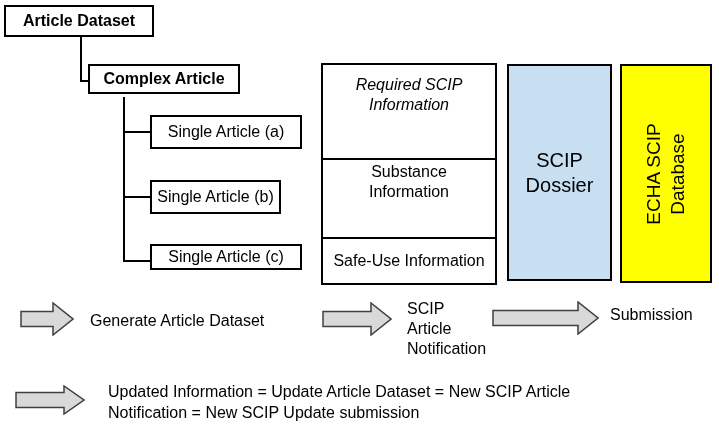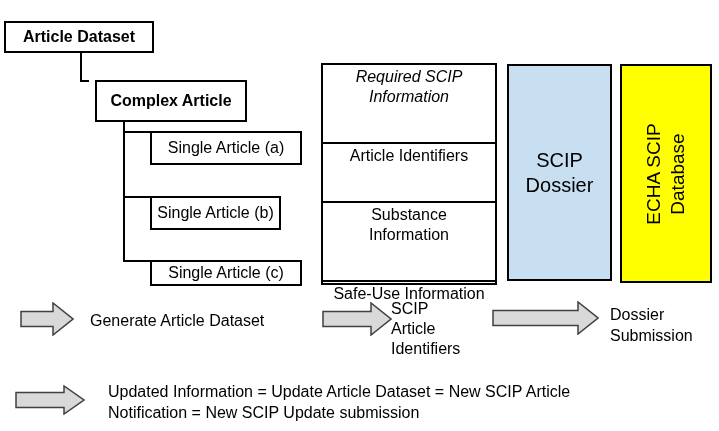--- a/index.html
+++ b/index.html
@@ -11,21 +11,21 @@
   }
   html,body{margin:0;padding:0;}
   body{
     width:719px;height:431px;position:relative;background:#ffffff;
     font-family:"Liberation Sans", sans-serif;color:#000;
     overflow:hidden;
   }
   .node{
     position:absolute;background:#fff;border:2px solid var(--box-border);
     display:flex;align-items:center;justify-content:center;
-    font-size:16px;text-align:center;box-sizing:border-box;margin-top:16px;
+    font-size:16px;text-align:center;box-sizing:border-box;
   }
   .node.bold{font-weight:bold;}
   .line{position:absolute;background:#000;}
   .info-table{
     position:absolute;left:321px;top:63px;width:176px;height:222px;
     border:2px solid var(--box-border);box-sizing:border-box;background:#fff;
     display:flex;flex-direction:column;gap:33px;
   }
   .info-table .cell{
     display:flex;align-items:center;justify-content:center;text-align:center;
@@ -62,36 +62,35 @@
 <div class="line" style="left:80px;top:37px;width:2px;height:45px"></div>
 <div class="line" style="left:80px;top:80px;width:9px;height:2px"></div>
 <div class="line" style="left:123px;top:97px;width:2px;height:165px"></div>
 <div class="line" style="left:125px;top:131px;width:25px;height:2px"></div>
 <div class="line" style="left:125px;top:196px;width:25px;height:2px"></div>
 <div class="line" style="left:125px;top:260px;width:25px;height:2px"></div>
 
 <div class="node bold" style="left:4px;top:5px;width:150px;height:32px">
   <span>Article Dataset</span>
 </div>
-<div class="node bold" style="left:95px;top:64px;width:152px;height:42px">
+<div class="node bold" style="left:88px;top:64px;width:152px;height:30px">
   <span>Complex Article</span>
 </div>
 <div class="node" style="left:150px;top:115px;width:152px;height:34px">
   <span>Single Article (a)</span>
 </div>
 <div class="node" style="left:150px;top:180px;width:131px;height:34px">
   <span>Single Article (b)</span>
 </div>
 <div class="node" style="left:150px;top:244px;width:152px;height:26px">
   <span>Single Article (c)</span>
 </div>
 
 <div class="info-table">
   <div class="cell header">Required SCIP Information</div>
-  <div class="cell row">Article Identifiers</div>
   <div class="cell row">Substance Information</div>
   <div class="cell row">Safe-Use Information</div>
 </div>
 
 <div class="big-box dossier">
   <span>SCIP Dossier</span>
 </div>
 
 <div class="big-box echa">
   <div class="vtext">
@@ -108,27 +107,26 @@
 </svg>
 <svg class="arrow" style="left:492px;top:301px" width="107" height="34" viewBox="0 0 107 34">
   <polygon points="1,9.5 86,9.5 86,1 106,17 86,33 86,24.5 1,24.5"></polygon>
 </svg>
 <svg class="arrow" style="left:15px;top:385px" width="70" height="30" viewBox="0 0 70 30">
   <polygon points="1,7.5 49,7.5 49,1 69,15 49,29 49,22.5 1,22.5"></polygon>
 </svg>
 
 <div class="flow-label" style="left:90px;top:311px">Generate Article Dataset</div>
 
-<div class="flow-label" style="left:391px;top:299px">
+<div class="flow-label" style="left:407px;top:299px">
   <div>SCIP</div>
   <div>Article</div>
-  <div>Identifiers</div>
+  <div>Notification</div>
 </div>
 
 <div class="flow-label" style="left:610px;top:304px;line-height:21px">
-  <div>Dossier</div>
   <div>Submission</div>
 </div>
 
 <div class="note">
   <div>Updated Information = Update Article Dataset = New SCIP Article</div>
   <div>Notification = New SCIP Update submission</div>
 </div>
 
 </body></html>

